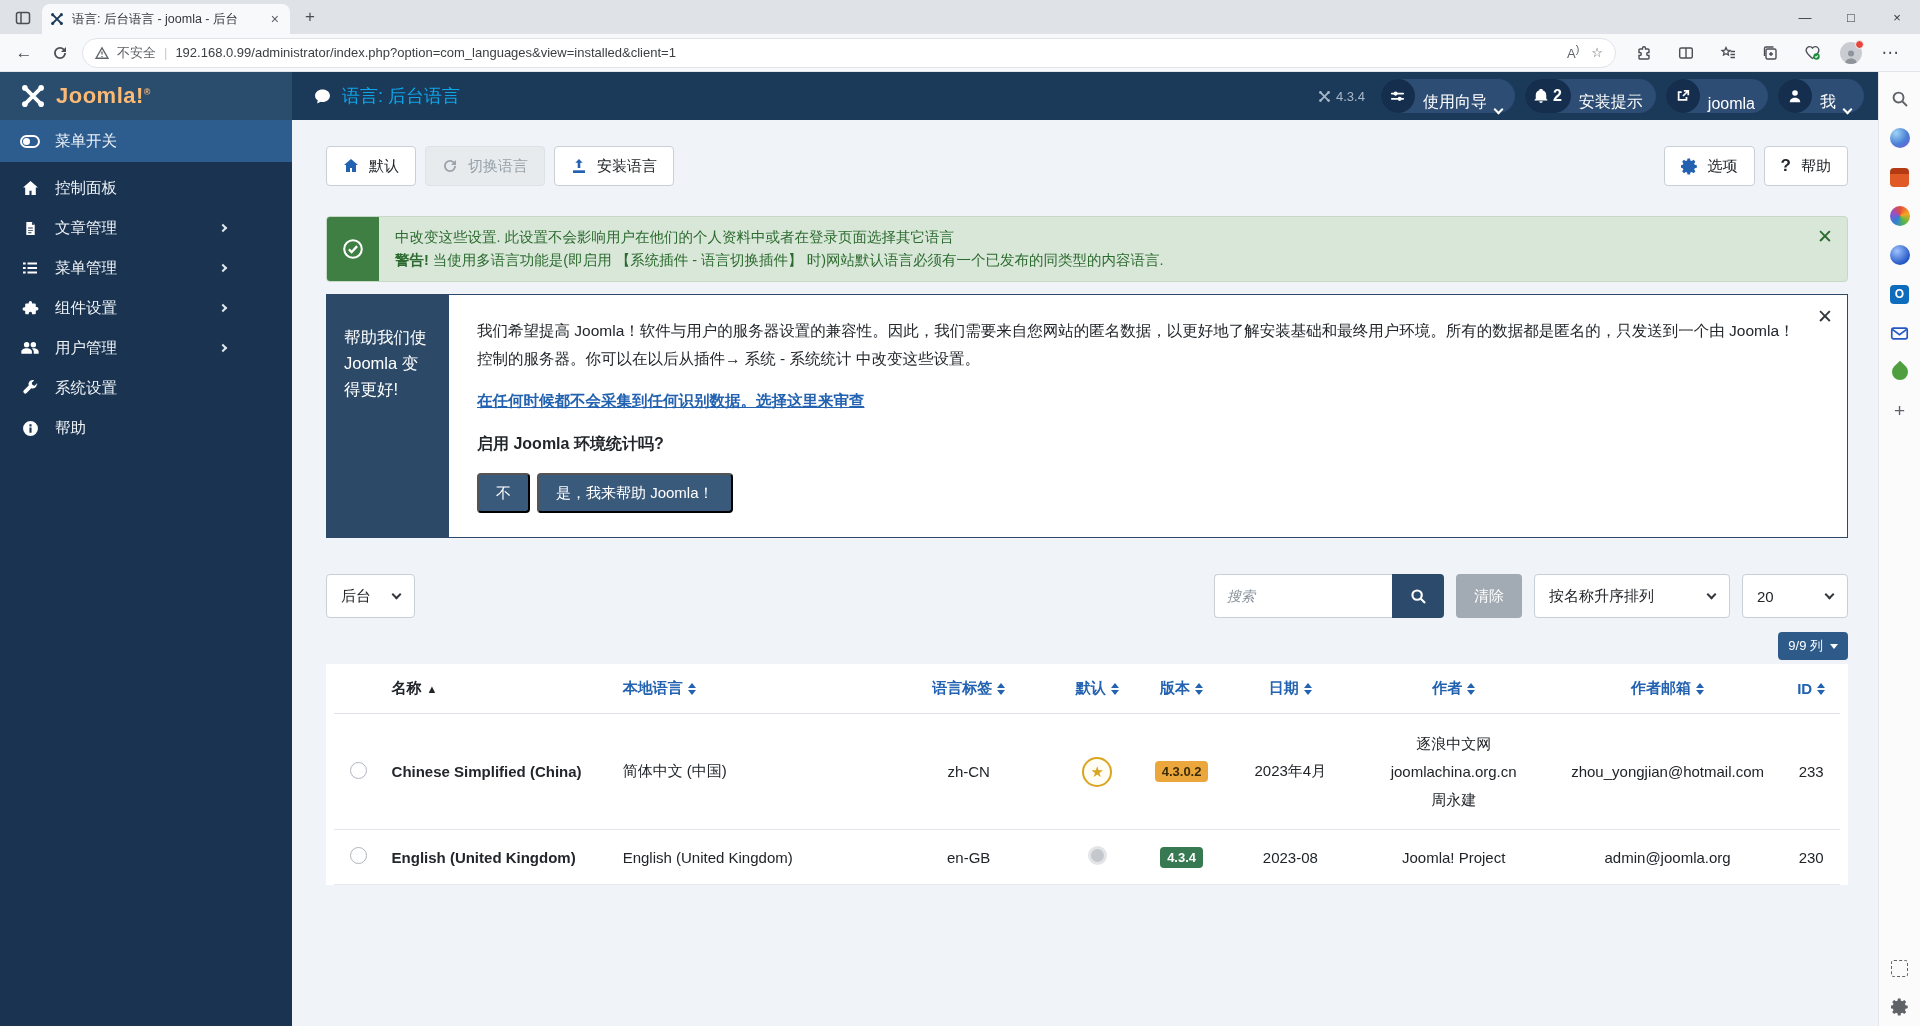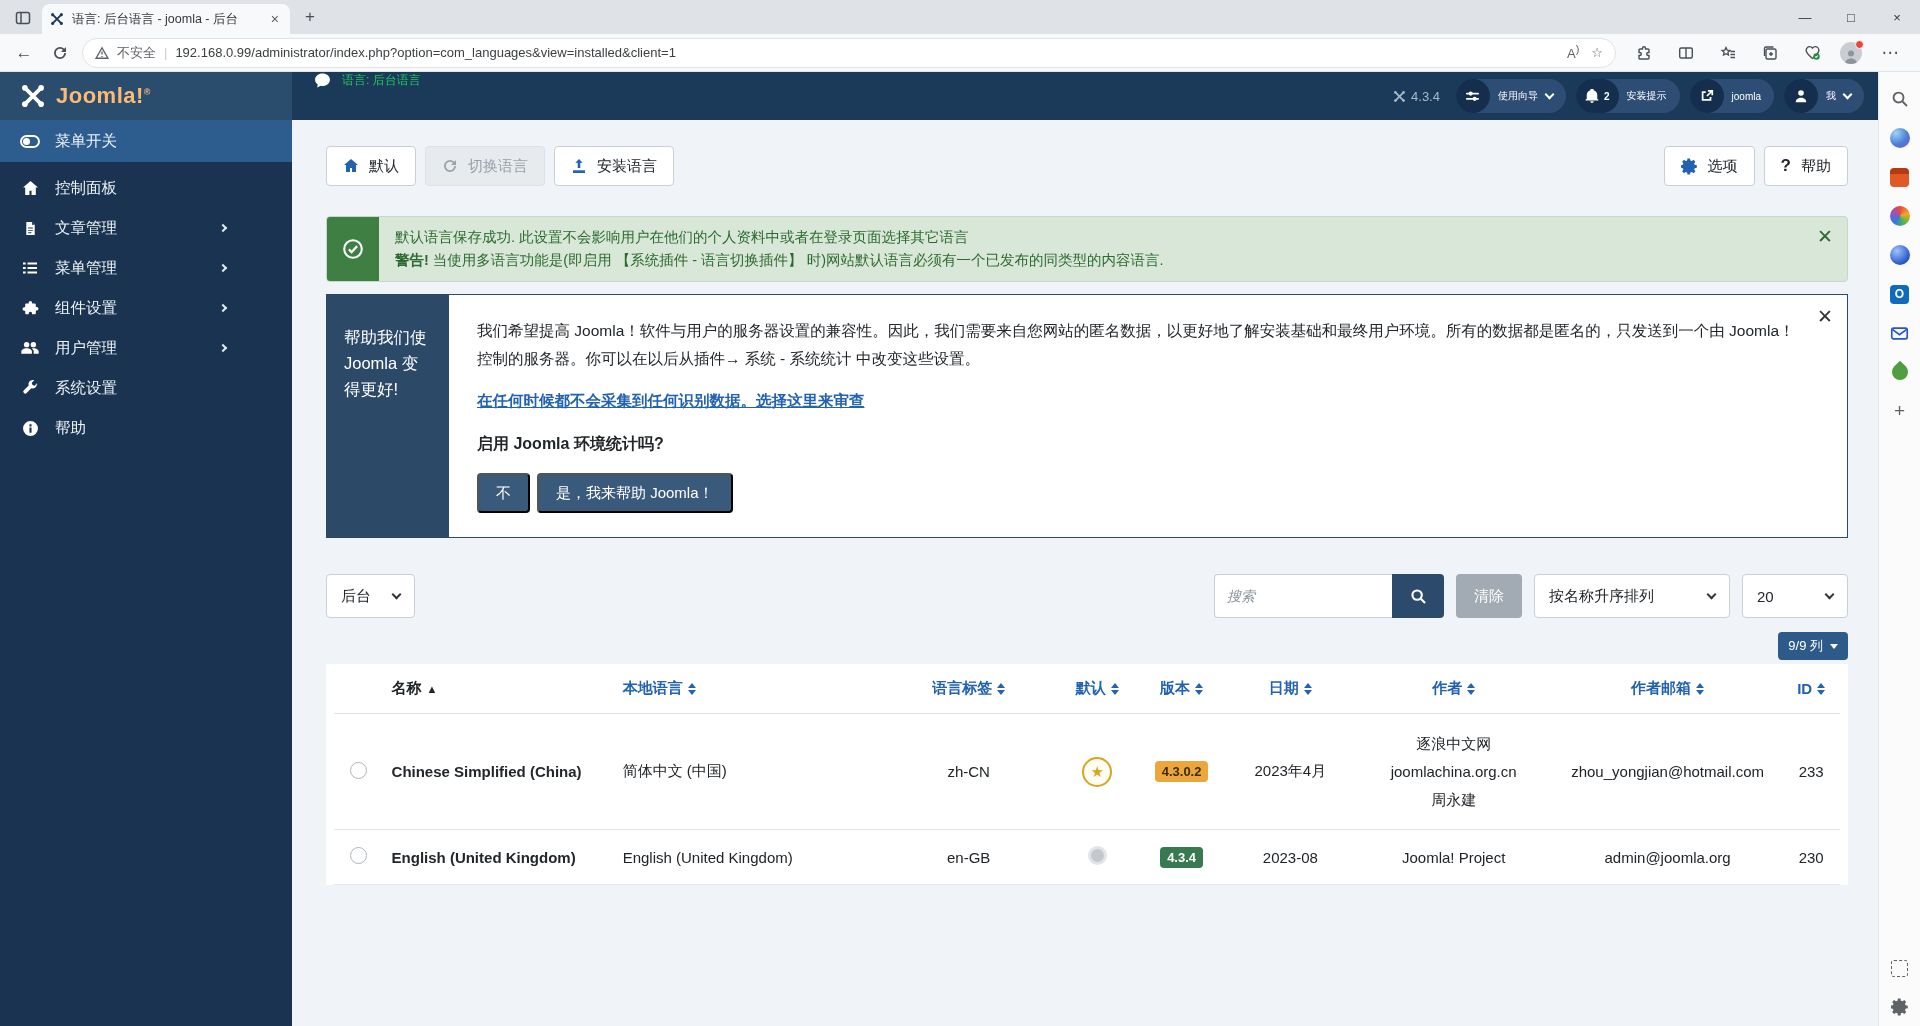--- a/index.html
+++ b/index.html
@@ -43,24 +43,24 @@
   .sq.outlook{background:#0f6cbd;color:#fff;font-size:12px;font-weight:bold;display:flex;align-items:center;justify-content:center}
   .pinwheel{width:20px;height:20px;border-radius:50%;background:conic-gradient(#e64a3c,#f5a623,#58b947,#2f7fd6,#8b54d0,#e64a3c)}
   .leaf{width:16px;height:16px;background:#4f9e3f;border-radius:0 50% 50% 50%;transform:rotate(45deg)}
   .shot{width:17px;height:17px;border:1.6px dashed #5f6368;border-radius:3px}
 
   
   .jheader{height:48px;background:#1b3a59;display:flex;align-items:stretch}
   .logo{width:292px;background:#2a4c6d;display:flex;align-items:center;gap:10px;padding-left:20px;color:#fdba74}
   .logo-word{font-size:22px;font-weight:bold;letter-spacing:.5px}
   .logo-reg{font-size:9px;vertical-align:super}
-  .jtitle{display:flex;align-items:flex-start;gap:11px;color:#22c55e;padding-left:22px;font-size:12px}
+  .jtitle{display:flex;align-items:center;gap:11px;color:#0ea5e9;padding-left:22px;font-size:18px}
   .jh-right{margin-left:auto;display:flex;align-items:center;gap:10px;padding-right:14px}
   .jh-version{color:#a9b8c9;font-size:13px;display:flex;align-items:center;gap:5px;margin-right:6px}
-  .pill{height:34px;background:#2d4d74;border-radius:17px;display:flex;align-items:center;color:#fff;font-size:10px;padding-right:13px;gap:8px}
+  .pill{height:34px;background:#2d4d74;border-radius:17px;display:flex;align-items:flex-end;color:#fff;font-size:16px;padding-right:13px;gap:8px}
   .pill-cap{height:34px;min-width:34px;border-radius:17px;background:#152e4d;display:flex;align-items:center;justify-content:center;gap:5px;padding:0 9px;color:#fff;font-weight:bold}
   .chev{width:7px;height:7px;border-right:2px solid currentColor;border-bottom:2px solid currentColor;display:inline-block}
   .chev.down{transform:rotate(45deg);margin-top:-3px}
   .chev.right{transform:rotate(-45deg)}
 
   
   .jsidebar{width:292px;background:#1a3350;color:#eef3f8;padding-top:0}
   .mi{height:40px;display:flex;align-items:center;gap:15px;padding:0 20px;font-size:15.5px;cursor:default}
   .mi.active{background:#2d5c8f;height:42px}
   .mi .mi-ic{width:20px;display:flex;justify-content:center;color:#fff}
@@ -453,21 +453,21 @@
         </div>
 
         <div class="alert">
           <div class="alert-ic">
             <svg width="22" height="22" viewBox="0 0 16 16">
                 <circle cx="8" cy="8" r="6.4" fill="none" stroke="#fff" stroke-width="1.5"></circle>
                 <path d="m5 8.3 2 2 4-4.4" fill="none" stroke="#fff" stroke-width="1.7"></path>
               </svg>
           </div>
           <div class="alert-body">
-            <div>默认语言保存成功. 此设置不会影响用户在他们的个人资料中或者在登录页面选择其它语言</div>
+            <div>中改变这些设置. 此设置不会影响用户在他们的个人资料中或者在登录页面选择其它语言</div>
             <div><b>警告!</b><span> 当使用多语言功能是(即启用 【系统插件 - 语言切换插件】 时)网站默认语言必须有一个已发布的同类型的内容语言.</span></div>
           </div>
           <div class="alert-close">✕</div>
         </div>
 
         <div class="stats">
           <div class="stats-side">帮助我们使 Joomla 变得更好!</div>
           <div class="stats-main">
             <p class="stats-p">我们希望提高 Joomla！软件与用户的服务器设置的兼容性。因此，我们需要来自您网站的匿名数据，以更好地了解安装基础和最终用户环境。所有的数据都是匿名的，只发送到一个由 Joomla！控制的服务器。你可以在以后从插件→ 系统 - 系统统计 中改变这些设置。</p>
             <a class="stats-link" href="#">在任何时候都不会采集到任何识别数据。选择这里来审查</a>

